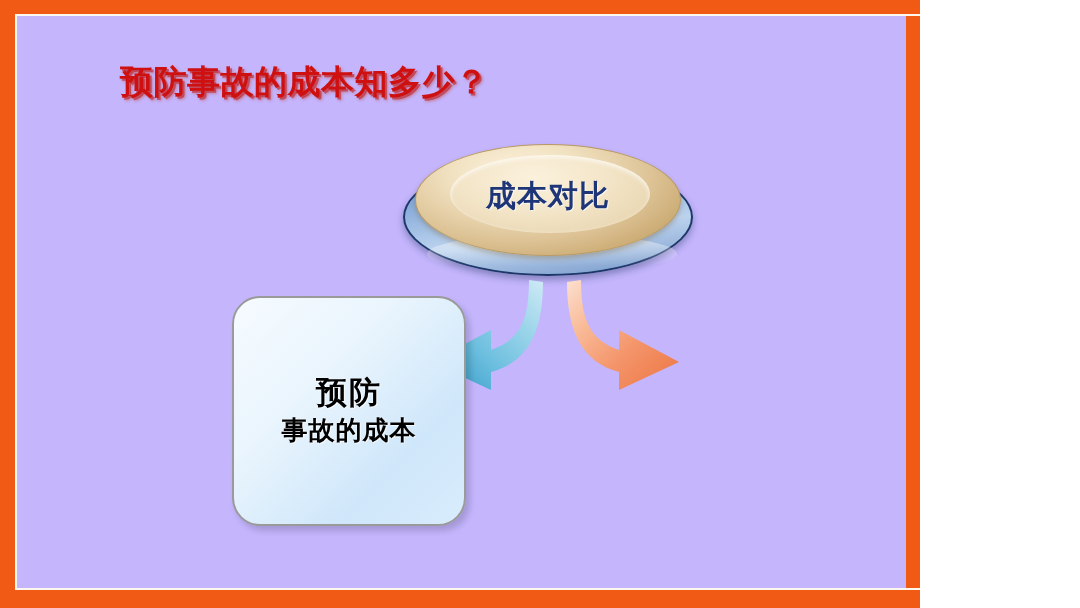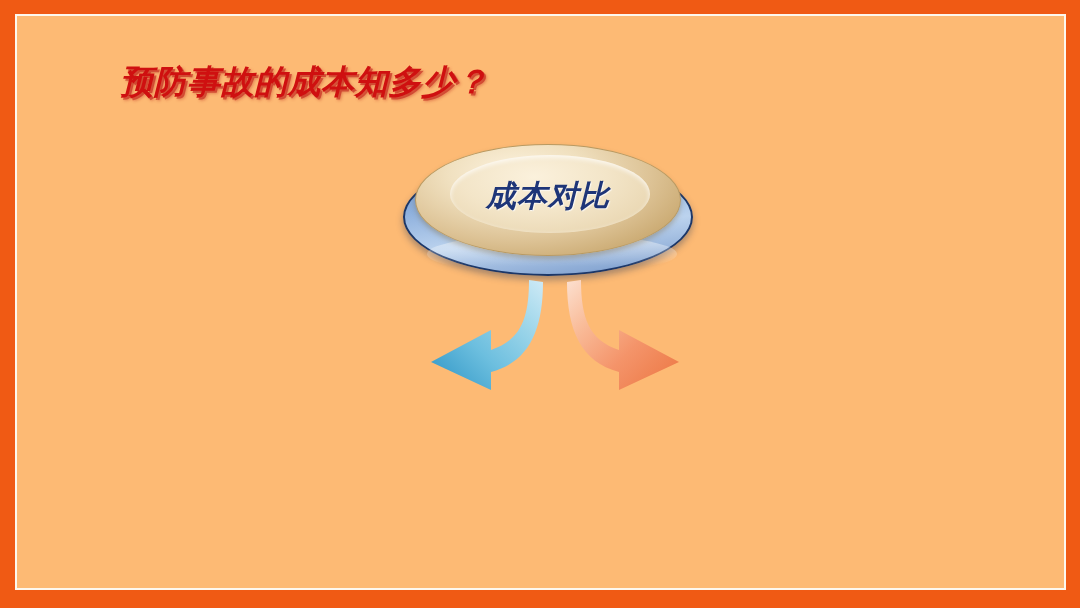--- a/index.html
+++ b/index.html
@@ -4,25 +4,24 @@
 <style>
   * { margin:0; padding:0; box-sizing:border-box; }
   html,body { width:1080px; height:608px; overflow:hidden; }
   body {
     font-family:"Liberation Sans","DejaVu Sans",sans-serif;
     background:#ffffff;
   }
 
   #slide {
     position:relative;
-    width:1080px;
+    width:920px;
     height:608px;
-    background:#fdba74;
+    background:#c4b5fd;
     overflow:hidden;
-    font-style:italic;
   }
 
   
   .frame-bar { position:absolute; background:#f05a14; }
   .frame-top    { left:0;  top:0;    width:1080px; height:14px; }
   .frame-bottom { left:0;  bottom:0; width:1080px; height:18px; }
   .frame-left   { left:0;  top:0;    width:15px;  height:608px; }
   .frame-right  { right:0; top:0;    width:14px;  height:608px; }
   .frame-inner-glow {
     position:absolute; left:15px; top:14px;
@@ -186,15 +185,19 @@
         <stop offset="0%" stop-color="#fce0d0"></stop>
         <stop offset="28%" stop-color="#f9bb98"></stop>
         <stop offset="60%" stop-color="#f4946a"></stop>
         <stop offset="100%" stop-color="#ec7540"></stop>
       </linearGradient>
     </defs>
     <path d="M16,2 C16,40 24,62 54,72 L54,52 L114,84 L54,112 L54,94
              C 16,84 2,52 2,4 Z" fill="url(#gradArrowR)"></path>
   </svg>
 
+  <div id="box-left" class="box">
+    <div class="box-line1">预防</div>
+    <div class="box-line2">事故的成本</div>
+  </div>
 
 
 </div>
 
 </body></html>

